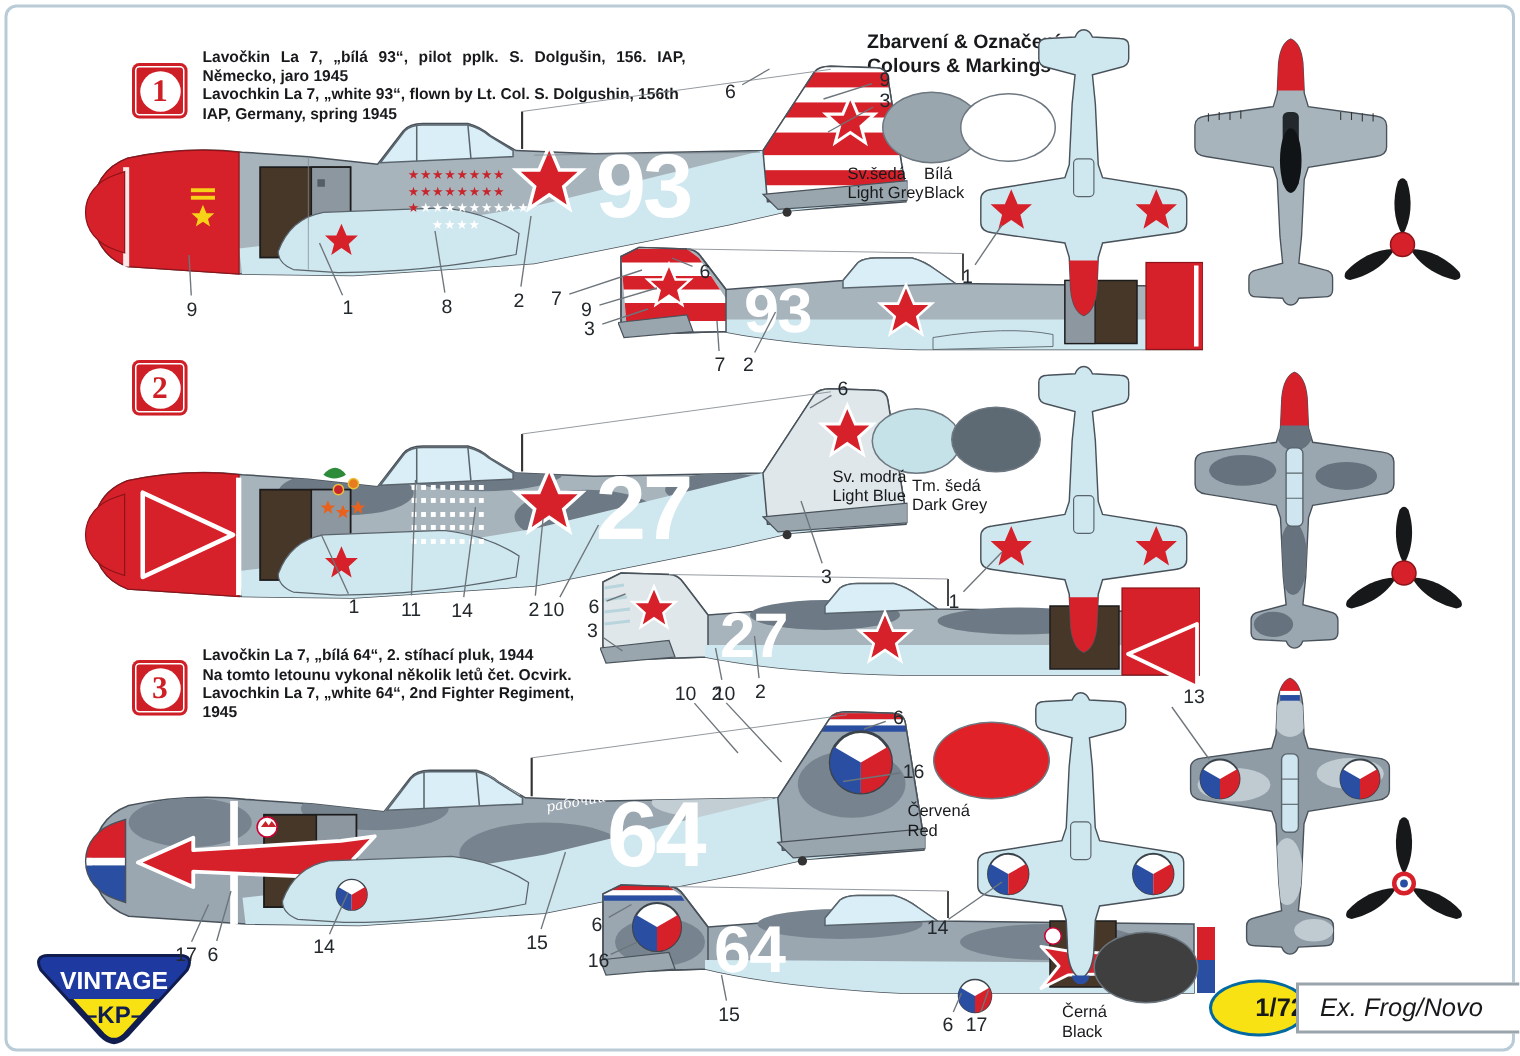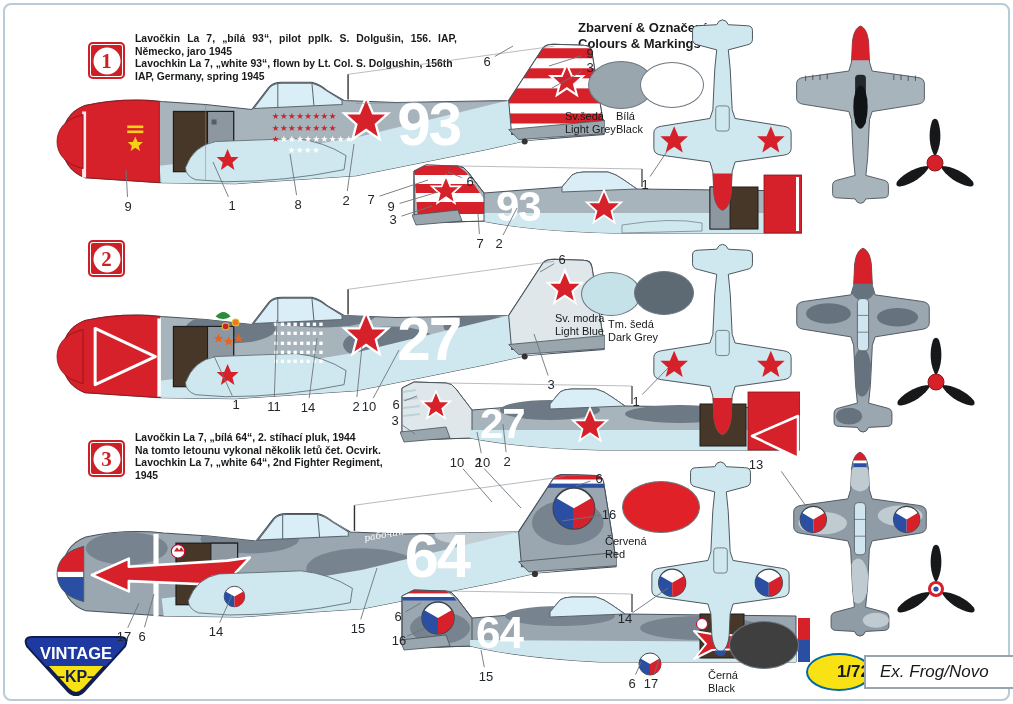--- a/index.html
+++ b/index.html
@@ -571,21 +571,21 @@
       <div class="callout" style="left: 369px; top: 406px;">10</div>
       <div class="callout" style="left: 396px; top: 404px;">6</div>
       <div class="callout" style="left: 395px; top: 420px;">3</div>
       <div class="callout" style="left: 483px; top: 462px;">10</div>
       <div class="callout" style="left: 507px; top: 461px;">2</div>
       <div class="callout" style="left: 636px; top: 401px;">1</div>
       <div class="callout" style="left: 457px; top: 462px;">10</div>
       <div class="callout" style="left: 478px; top: 462px;">2</div>
       <div class="callout" style="left: 599px; top: 478px;">6</div>
       <div class="callout" style="left: 609px; top: 514px;">16</div>
-      <div class="callout" style="left: 756px; top: 464px;">13</div>
+      <div class="callout" style="left: 796px; top: 464px;">13</div>
       <div class="callout" style="left: 124px; top: 636px;">17</div>
       <div class="callout" style="left: 142px; top: 636px;">6</div>
       <div class="callout" style="left: 216px; top: 631px;">14</div>
       <div class="callout" style="left: 358px; top: 628px;">15</div>
       <div class="callout" style="left: 398px; top: 616px;">6</div>
       <div class="callout" style="left: 399px; top: 640px;">16</div>
       <div class="callout" style="left: 486px; top: 676px;">15</div>
       <div class="callout" style="left: 625px; top: 618px;">14</div>
       <div class="callout" style="left: 632px; top: 683px;">6</div>
       <div class="callout" style="left: 651px; top: 683px;">17</div>

